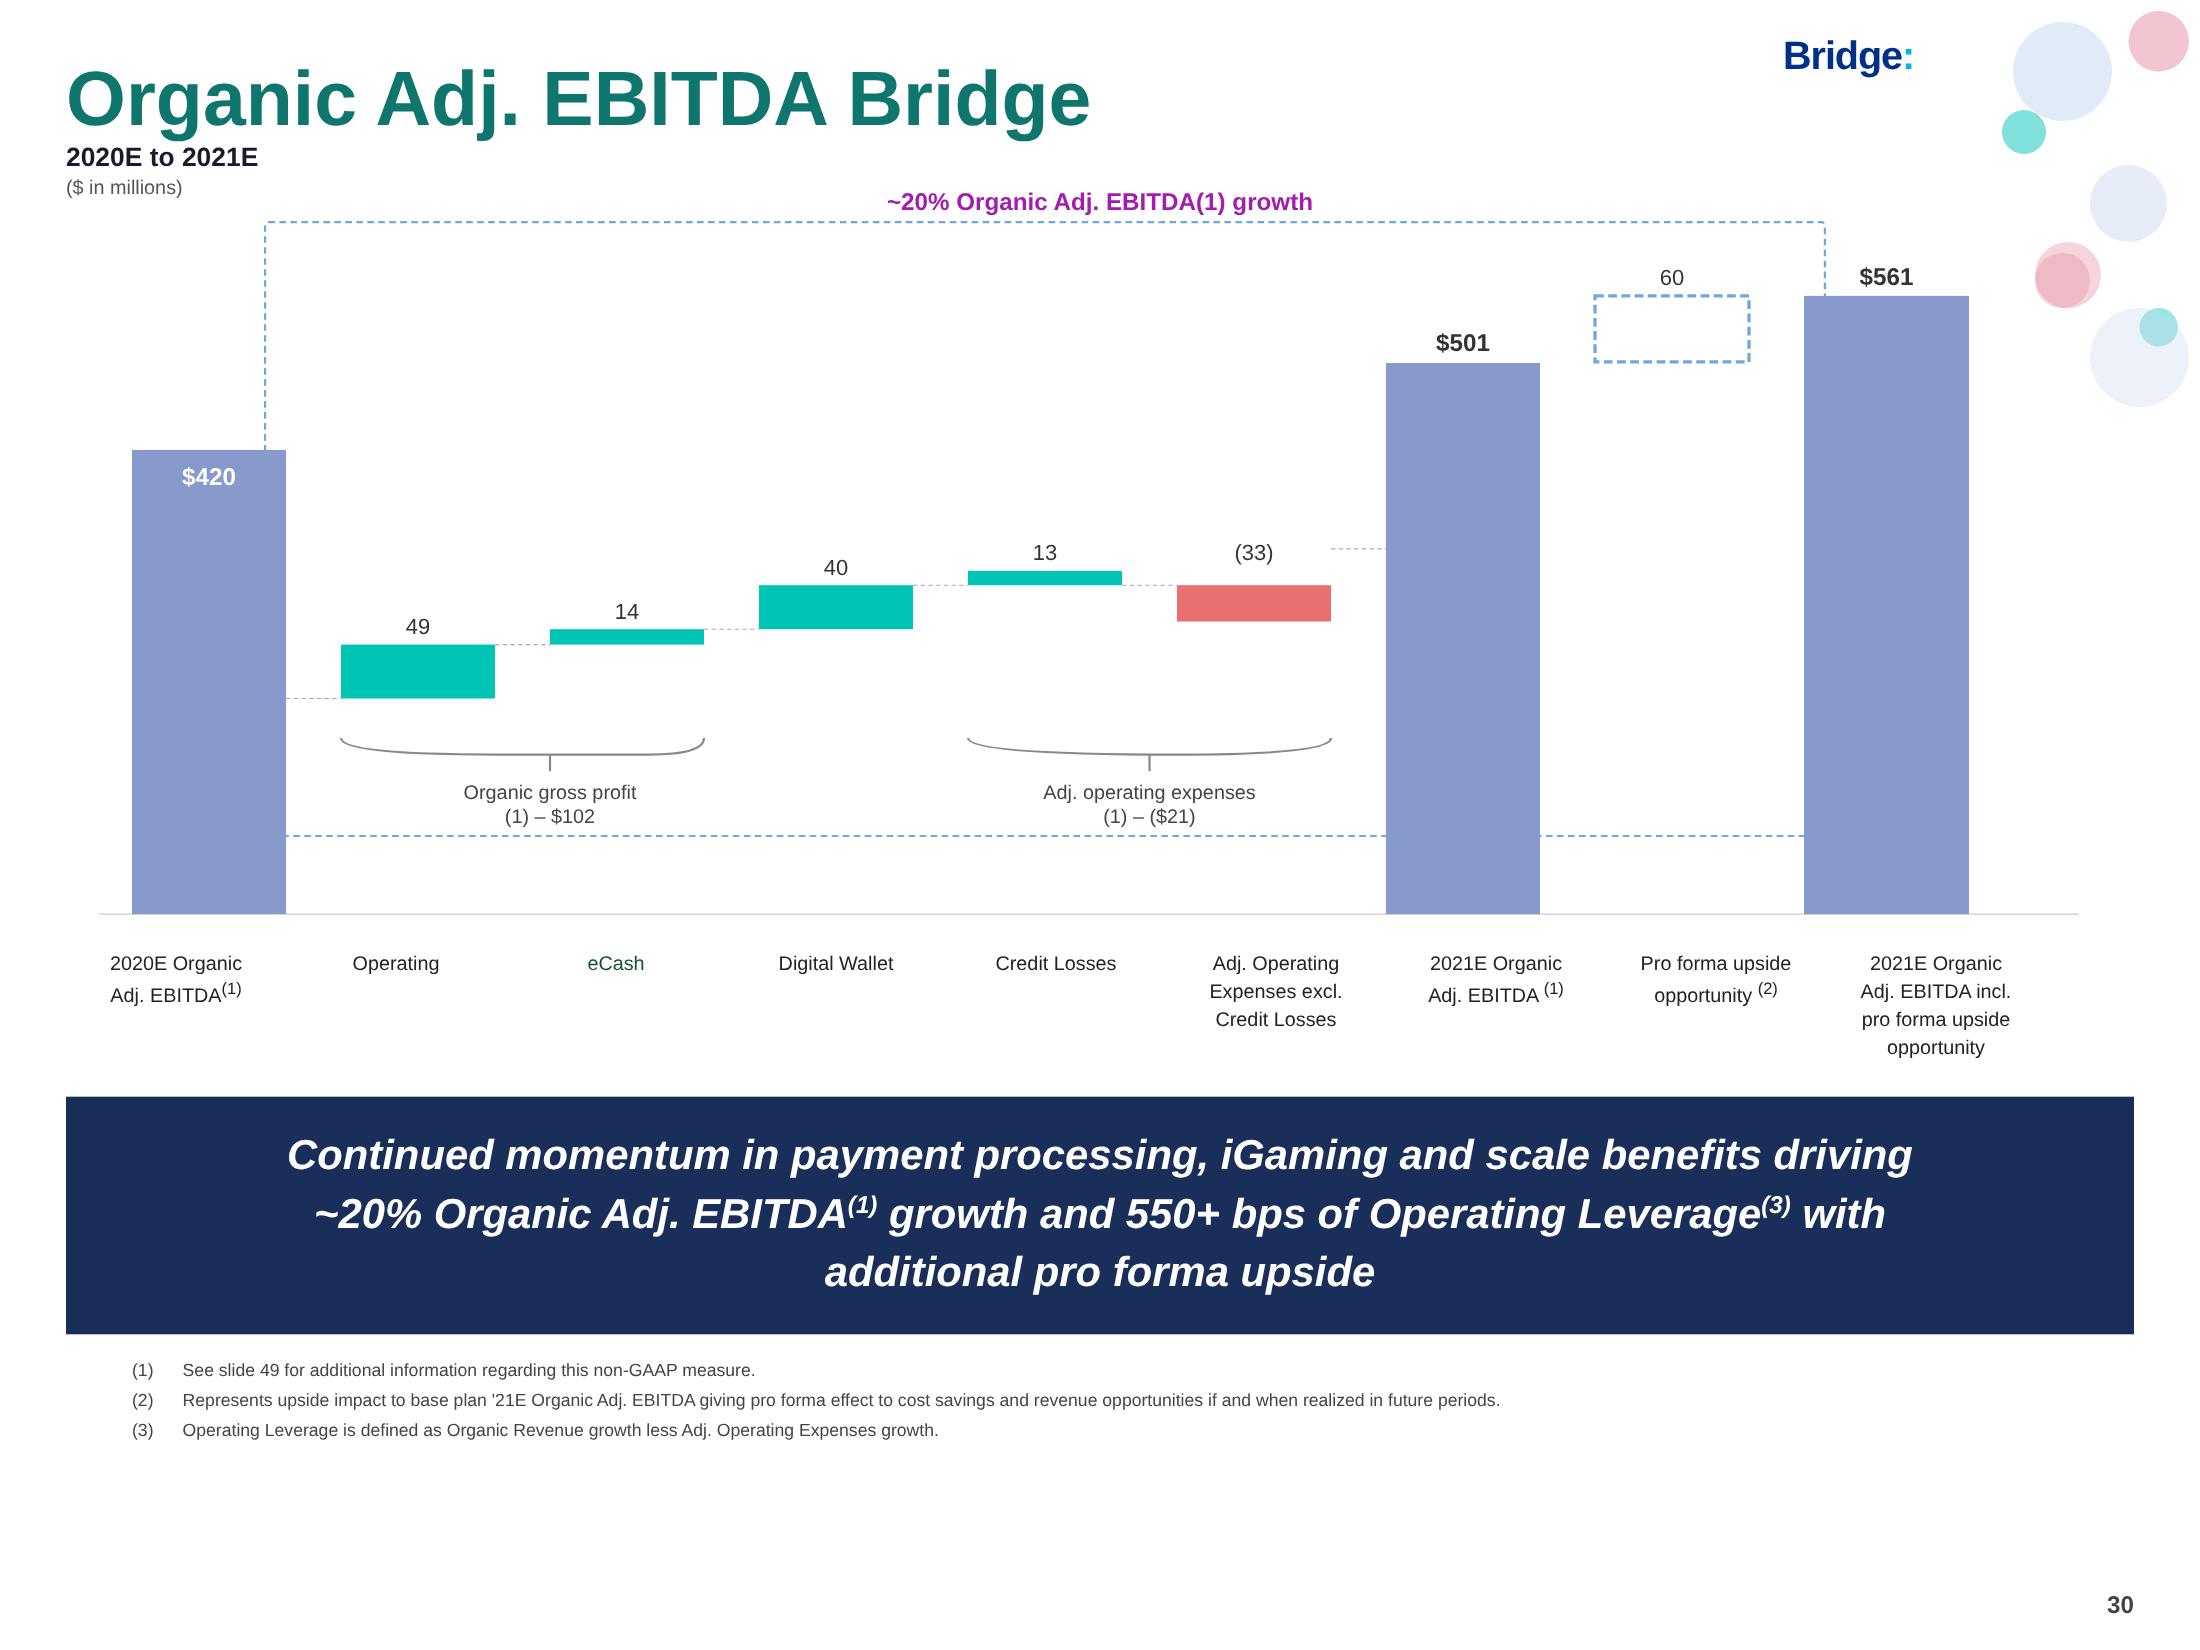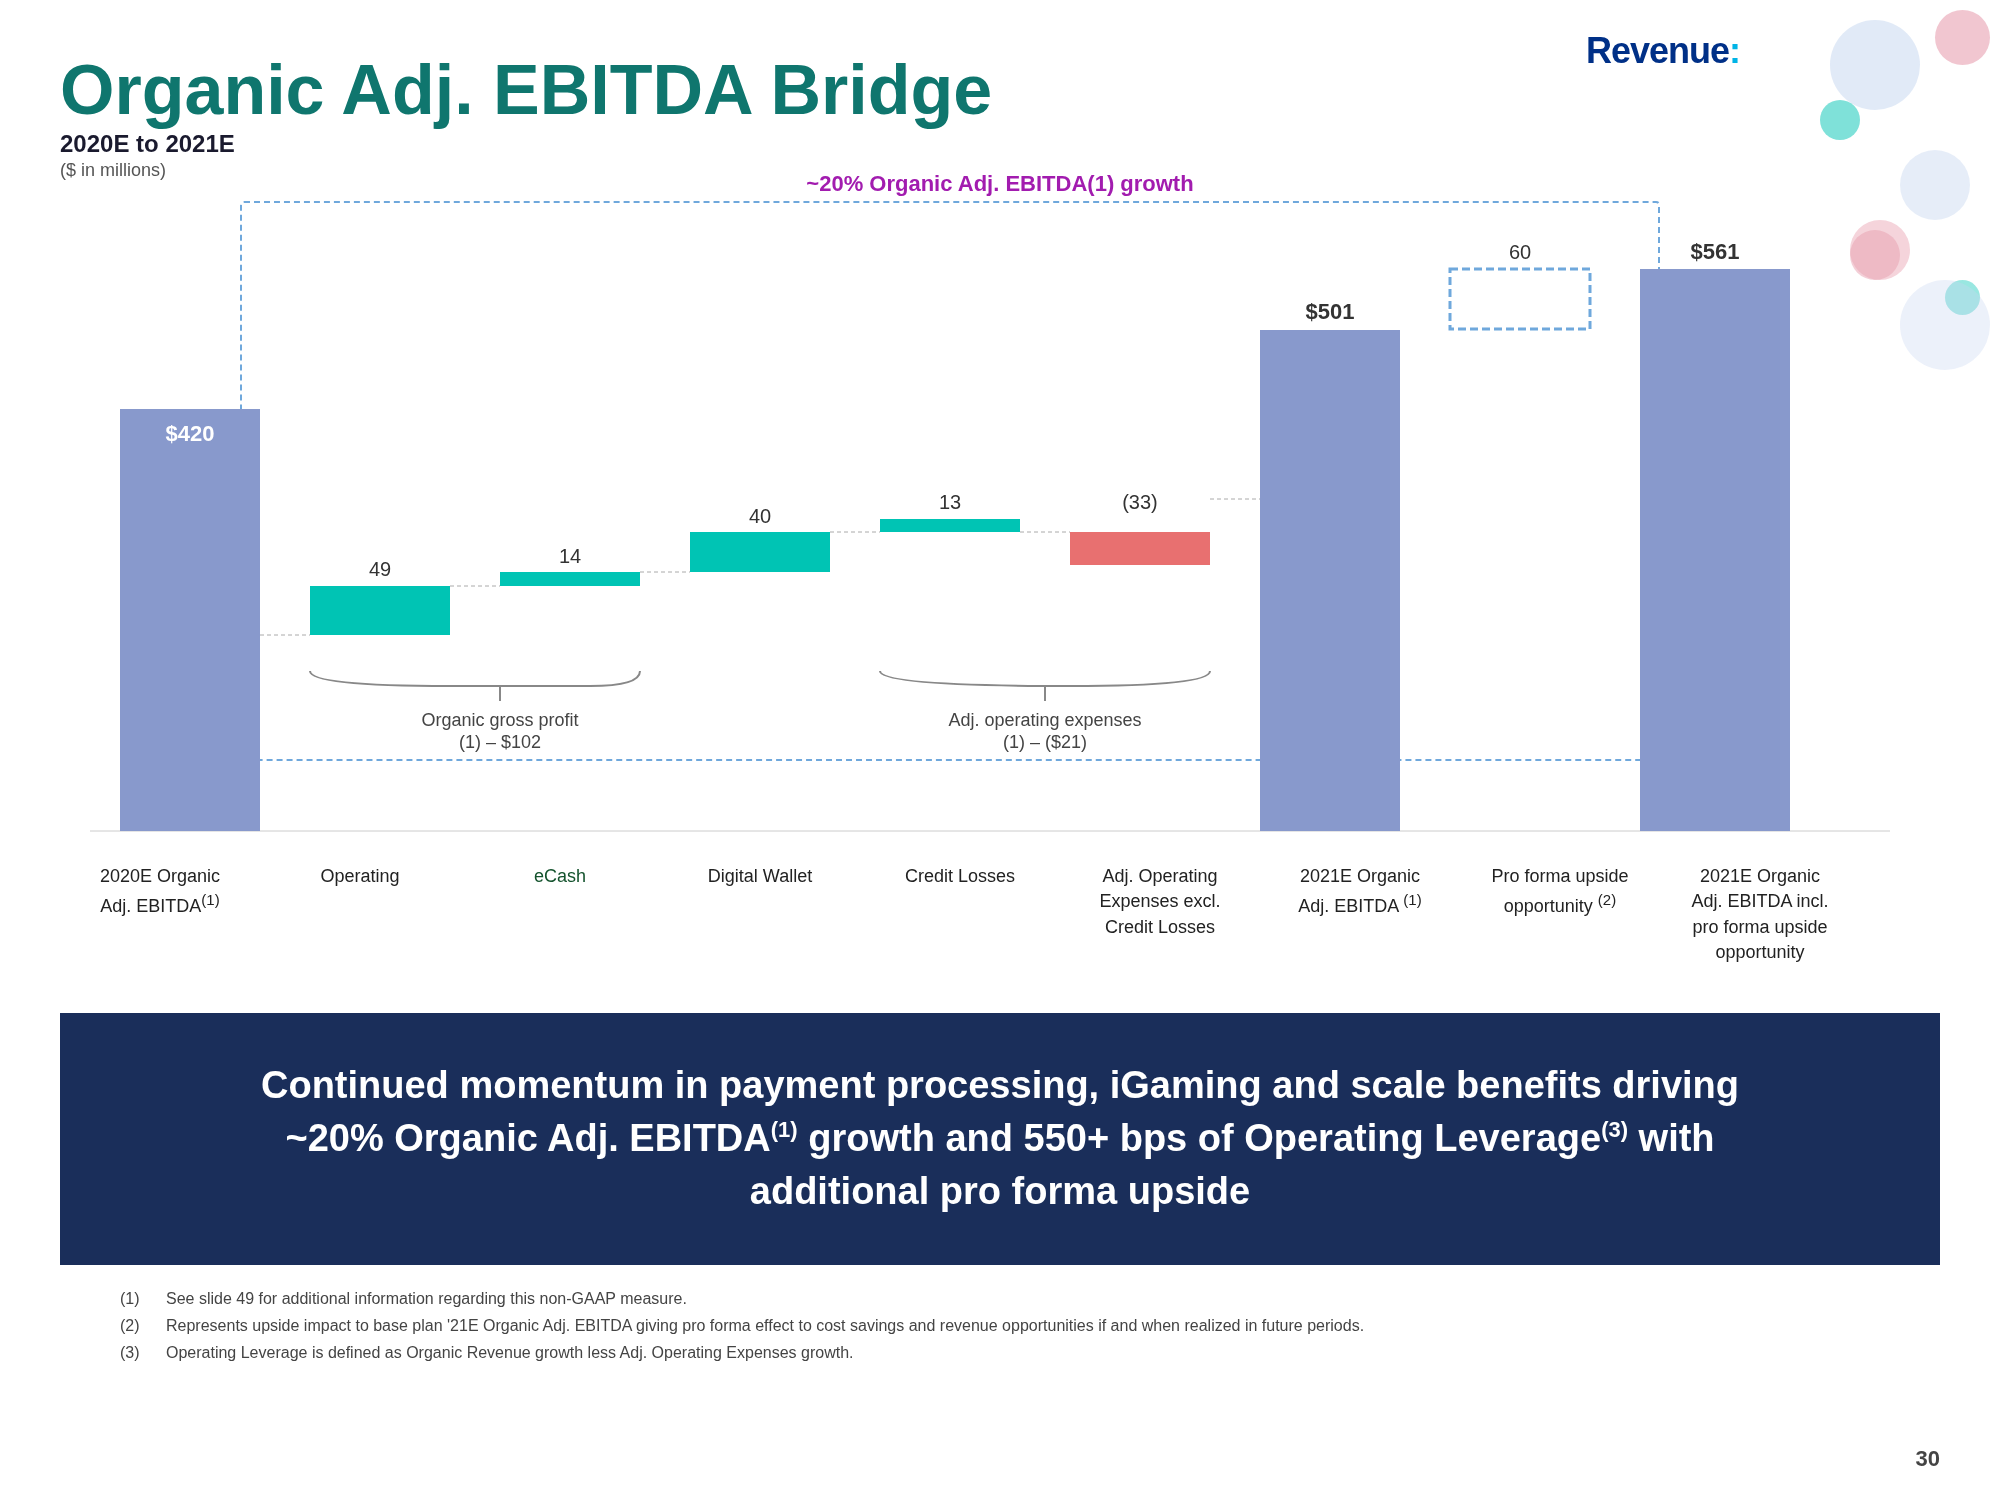--- a/index.html
+++ b/index.html
@@ -81,25 +81,26 @@
       width: 100%;
       height: 780px;
       margin-top: 20px;
     }
 
     
     .bottom-banner {
       background: #1a2e5a;
       color: white;
       text-align: center;
-      padding: 46px 80px;
-      margin-top: 32px;
+      padding: 28px 80px;
+      margin-top: 16px;
       font-size: 38px;
       font-weight: 700;
       line-height: 1.4;
+      font-style: italic;
     }
     .bottom-banner sup {
       font-size: 22px;
     }
 
     
     .footnotes {
       padding: 20px 60px;
       font-size: 16px;
       color: #444;
@@ -133,21 +134,21 @@
     <div class="circle" style="width:55px;height:55px;background:#e8a0b0;top:10px;right:10px;opacity:0.6;"></div>
     <div class="circle" style="width:40px;height:40px;background:#00c4b4;top:100px;right:140px;opacity:0.5;"></div>
     <div class="circle" style="width:70px;height:70px;background:#c8d8f0;top:150px;right:30px;opacity:0.45;"></div>
     <div class="circle" style="width:50px;height:50px;background:#e8a0b0;top:230px;right:100px;opacity:0.5;"></div>
     <div class="circle" style="width:35px;height:35px;background:#00c4b4;top:280px;right:20px;opacity:0.4;"></div>
     <div class="circle" style="width:90px;height:90px;background:#c8d8f0;bottom:30px;right:10px;opacity:0.35;"></div>
     <div class="circle" style="width:60px;height:60px;background:#e8a0b0;bottom:120px;right:90px;opacity:0.45;"></div>
   </div>
 
   <div class="logo">
-    <span>Revenue</span><span class="colon">:</span>
+    <span>Bridge</span><span class="colon">:</span>
   </div>
 
   <h1 class="page-title">Organic Adj. EBITDA Bridge</h1>
 
   <div class="subtitle-row">
     <span class="year-label">2020E to 2021E</span>
   </div>
   <div class="millions-label">($ in millions)</div>
 
   <div class="chart-container">

